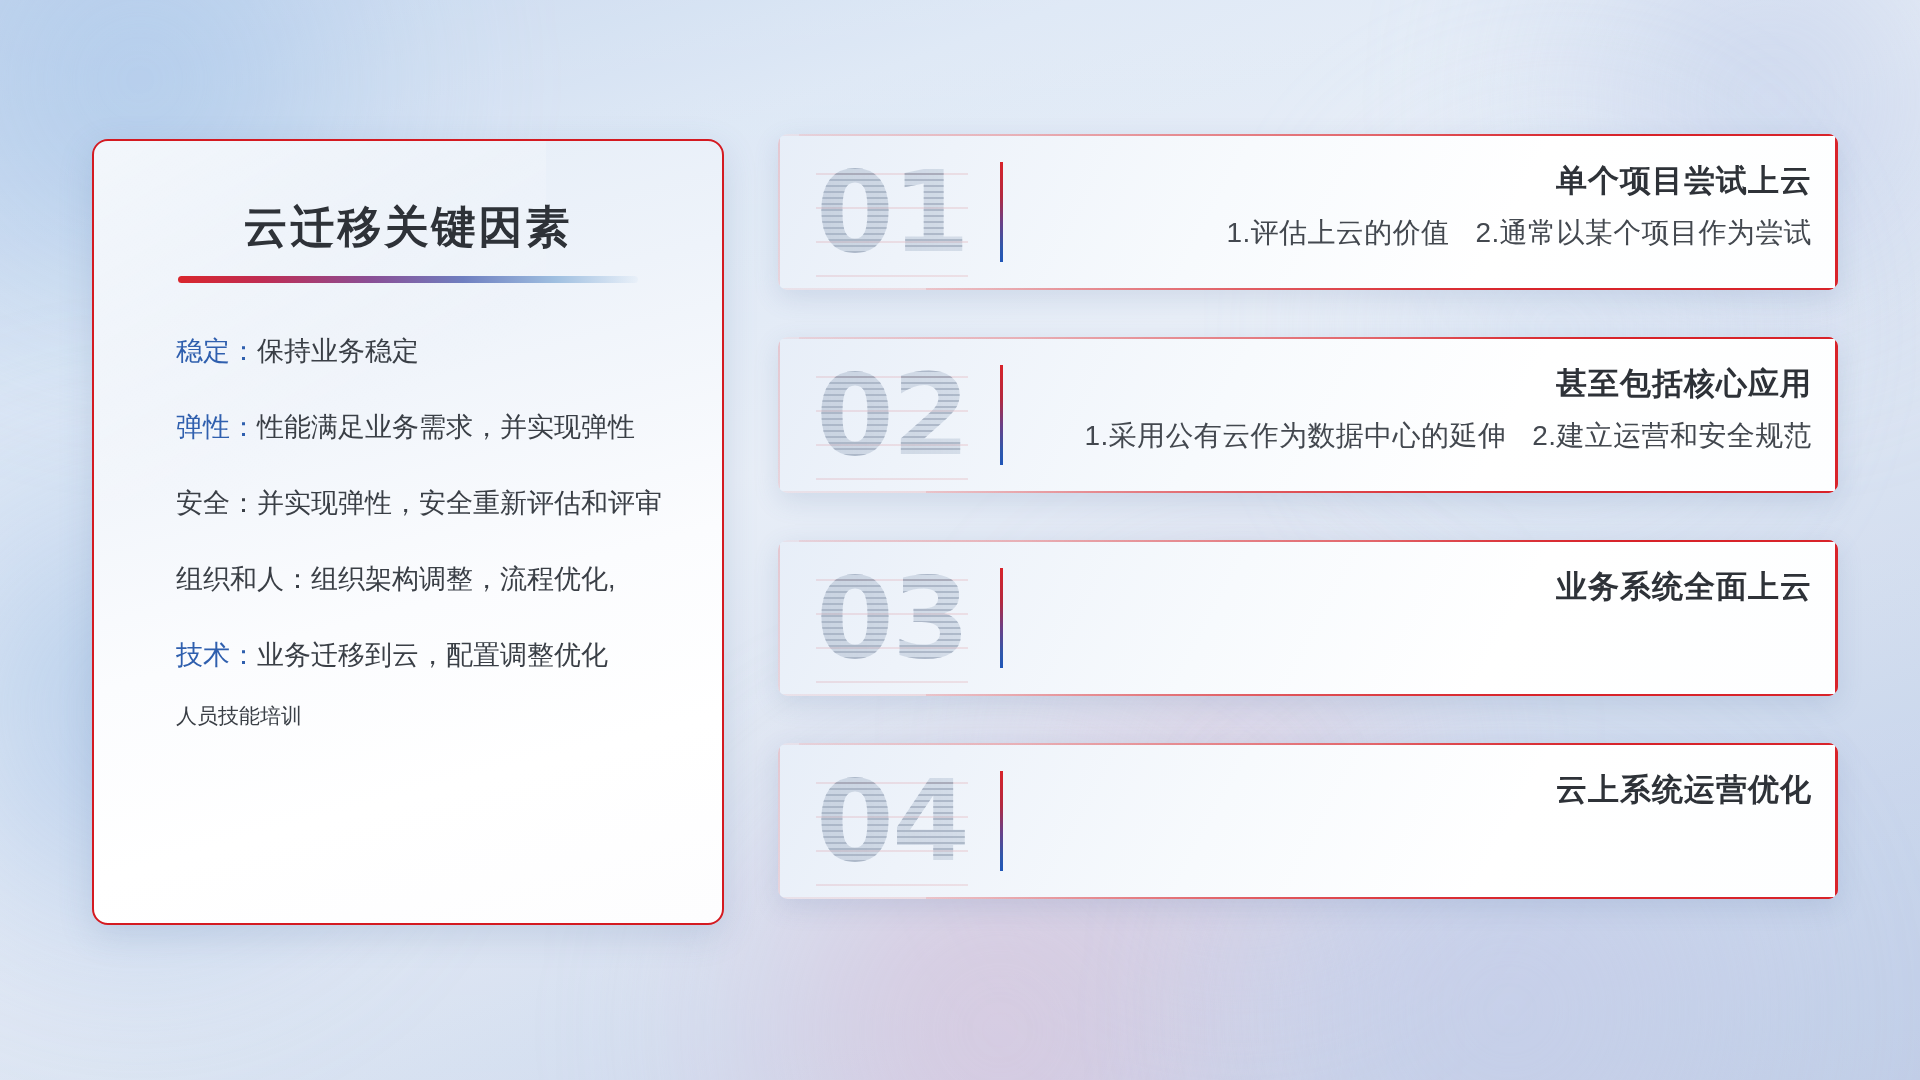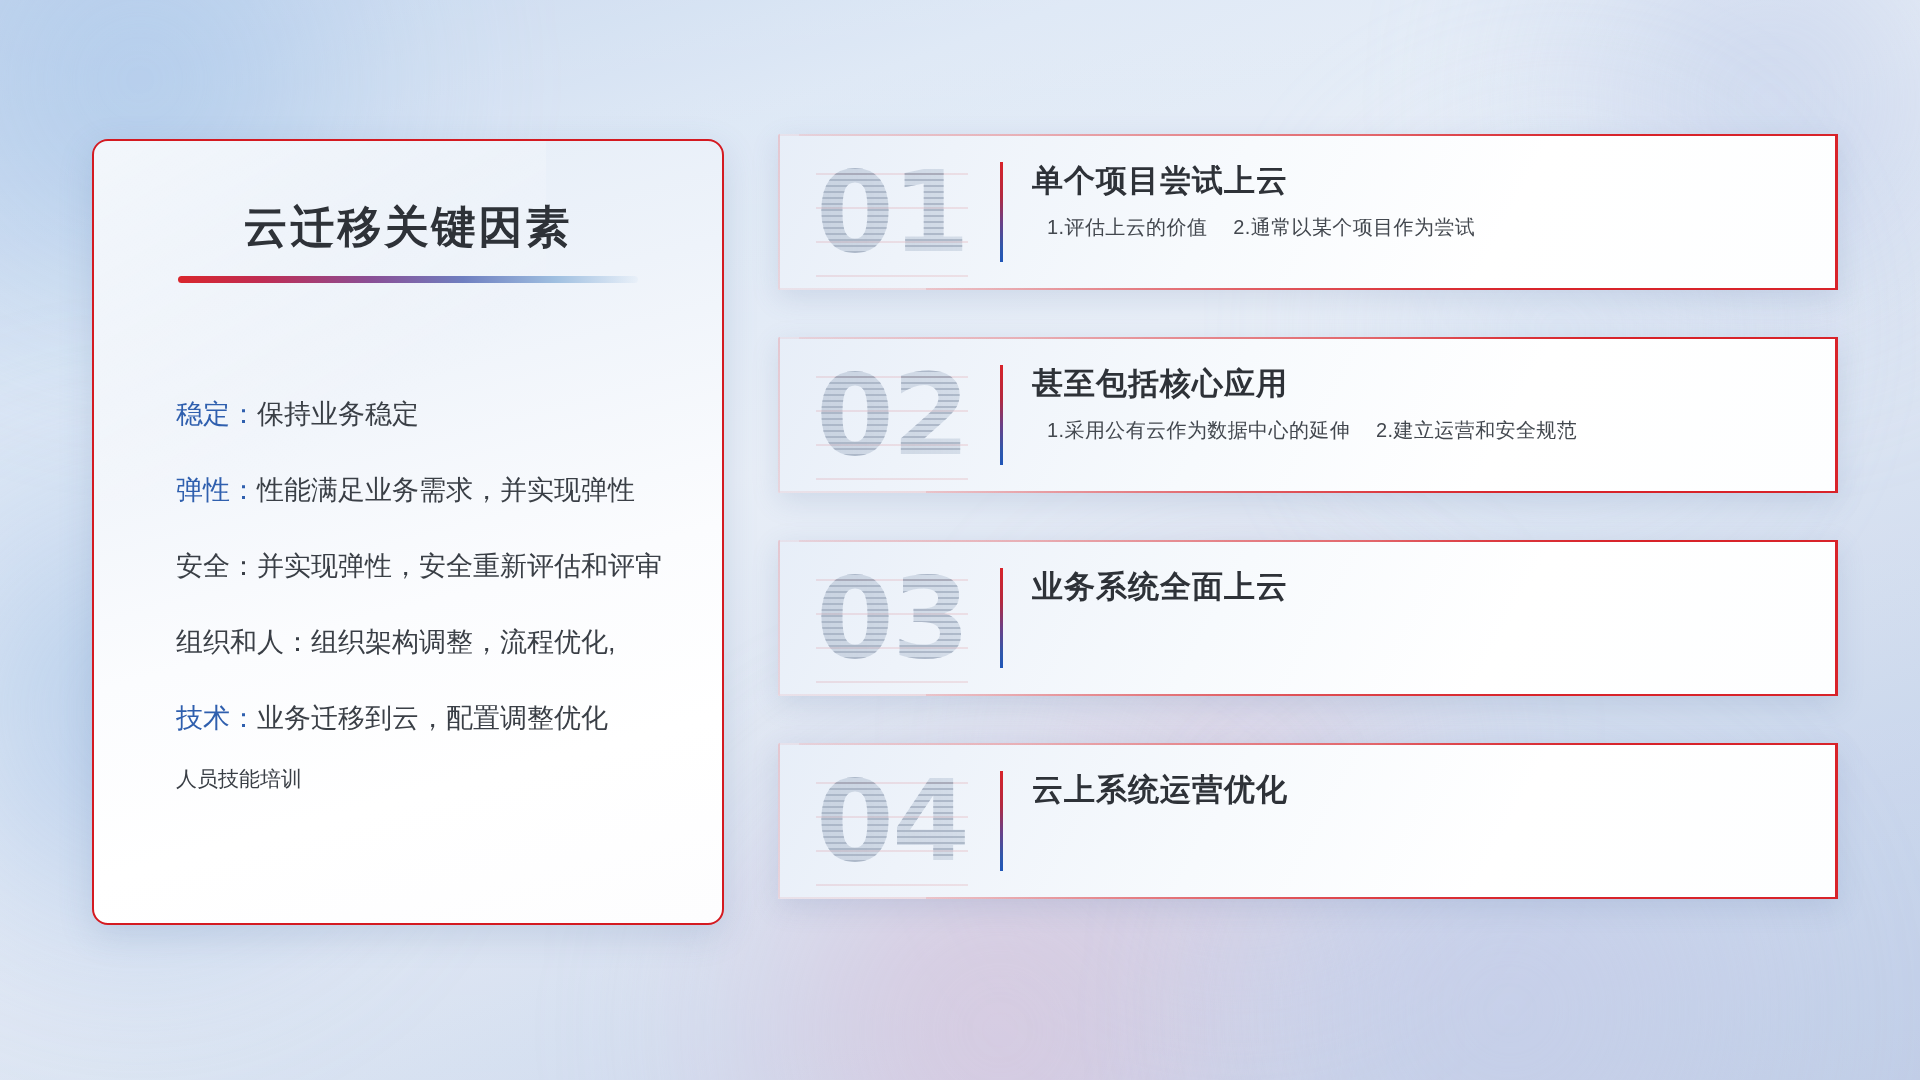--- a/index.html
+++ b/index.html
@@ -59,37 +59,38 @@
 
   .panel-title {
     font-size:44px; font-weight:700; color:#2e3238; letter-spacing:3px;
     text-align:center; line-height:1.2;
   }
   .title-rule {
     margin:22px auto 0 auto; width:460px; height:7px; border-radius:4px;
     background:linear-gradient(90deg,#d9262c 0%,#c02c52 18%,#8a4f96 42%,#6f7fc0 62%,#9fbfe0 82%,rgba(200,220,240,.15) 100%);
   }
 
-  .factor-list { margin-top:110px; padding-left:28px; }
+  .factor-list { margin-top:47px; padding-left:28px; }
   .factor-row { font-size:27px; line-height:1.56; margin-bottom:34px; white-space:nowrap; }
   .factor-row:last-child { margin-bottom:0; }
   .f-key { font-weight:400; }
   .f-key.blue { color:#2f5fae; }
   .f-key.dark { color:#3a3f46;text-align:right; }
   .f-val { color:#3a3f46; }
   .factor-cont { font-size:21px; color:#3a3f46; line-height:1.56; margin-top:-10px; }
 
   
   .cards { position:absolute; left:778px; top:134px; width:1060px; }
   .step-card {
     position:relative; height:156px; margin-bottom:47px;
-    border-radius:0;
+    border-radius:10px;
     background:linear-gradient(118deg,#e7eef8 0%,#eef3fa 16%,#f7fafd 42%,#ffffff 68%,#fdfeff 100%);
     box-shadow:0 8px 26px rgba(80,110,160,.16);
     overflow:hidden;
+    text-align:right;
   }
   .step-card:last-child { margin-bottom:0; }
   
   .card-frame {
     position:absolute; inset:0; border-radius:10px; pointer-events:none;
     border:2px solid transparent;
     border-image:linear-gradient(100deg,rgba(212,26,33,.06) 0%,rgba(212,26,33,.14) 22%,rgba(212,26,33,.45) 55%,#d41a21 80%,#d41a21 100%) 1;
     border-image-slice:1;
   }
   .card-edge-right {
@@ -136,21 +137,21 @@
   .divider {
     position:absolute; left:222px; top:28px; width:3px; height:100px;
     background:linear-gradient(180deg,#d8232a 0%,#b3283f 34%,#6b3f86 60%,#2f57ab 85%,#1f56b8 100%);
   }
 
   .card-body { position:absolute; left:254px; top:28px; right:26px; }
   .card-title {
     font-size:31px; font-weight:700; color:#2e3238; letter-spacing:1px;
     line-height:1.25; margin-bottom:13px;
   }
-  .card-sub { font-size:20px; color:#43484f; letter-spacing:.4px; line-height:1.35;margin-left:15px; }
+  .card-sub { font-size:28px; color:#43484f; letter-spacing:.4px; line-height:1.35;margin-left:15px; }
   .sub-gap { display:inline-block; width:26px; }
 </style>
 </head>
 <body>
 
 <div class="bg">
   <div class="bg-base"></div>
   <div class="bloom bloom-tl"></div>
   <div class="bloom bloom-tr"></div>
   <div class="bloom bloom-ml"></div>

